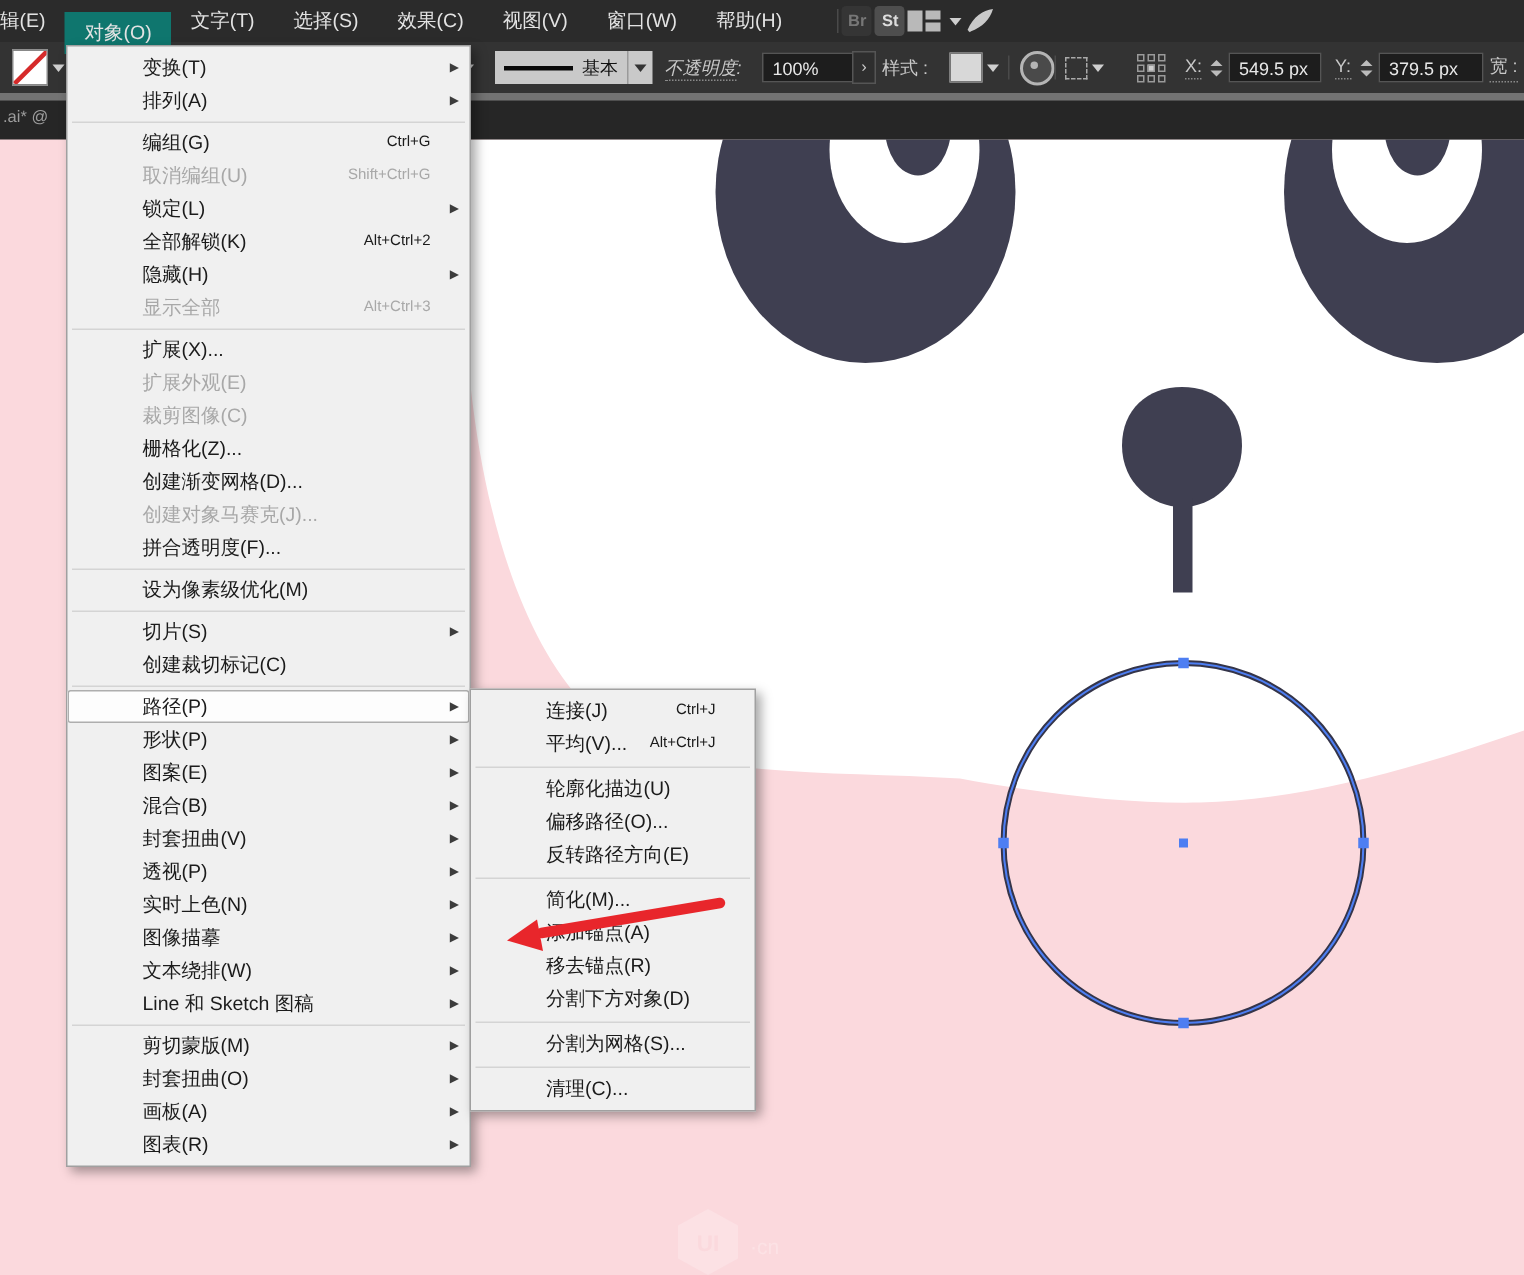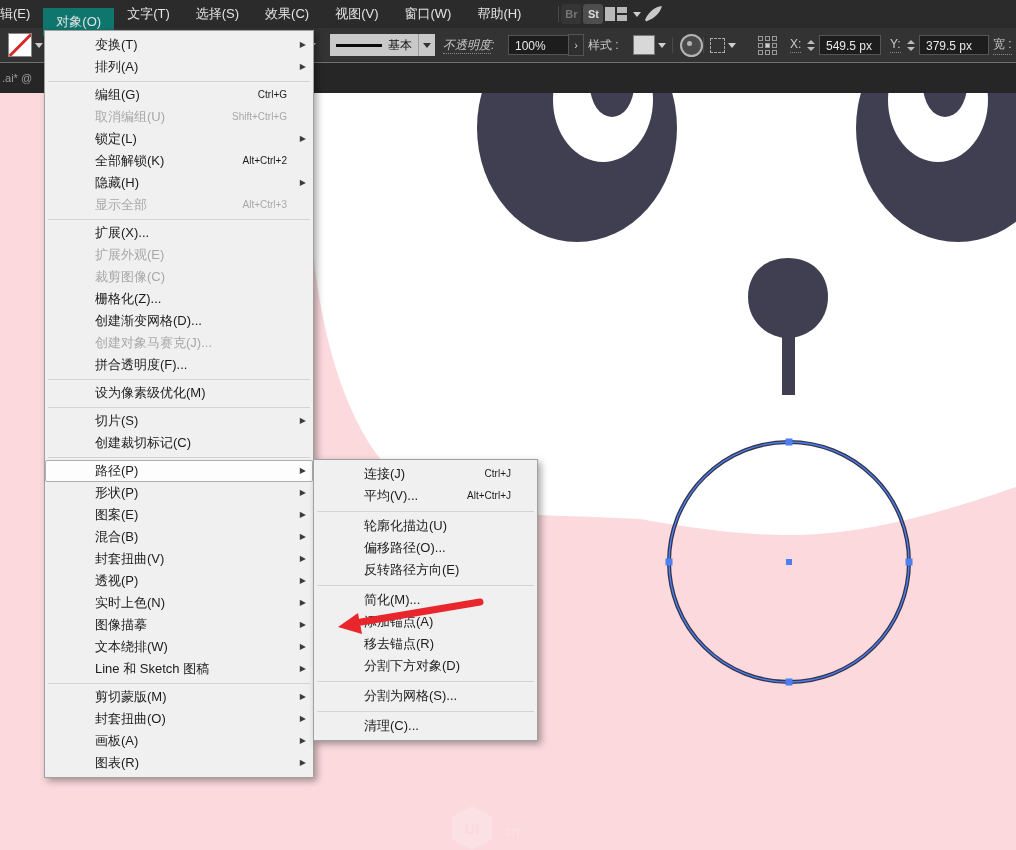--- a/index.html
+++ b/index.html
@@ -21,21 +21,21 @@
   .appicon.st{background:#4e4e4e;color:#ddd;}
   .ws{position:relative;width:22px;height:14px;display:inline-block;}
   .ws i{position:absolute;background:#b9b9b9;}
   .ws .wsa{left:0;top:0;width:10px;height:14px;}
   .ws .wsb{left:12px;top:0;width:10px;height:6px;}
   .ws .wsc{left:12px;top:8px;width:10px;height:6px;}
   .tri-down{width:0;height:0;border-left:4px solid transparent;border-right:4px solid transparent;border-top:5px solid #cfcfcf;display:inline-block;}
 
   
   .controlbar{position:absolute;left:0;top:28px;width:1016px;height:34px;background:#333333;
-    border-bottom:1px solid #737373;z-index:4;}
+    border-bottom:5px solid #737373;z-index:4;}
   .cb{position:absolute;top:0;height:34px;display:flex;align-items:center;}
   .swatch-none{width:22px;height:22px;background:#ffffff;border:1px solid #888;position:relative;overflow:hidden;}
   .swatch-none::after{content:"";position:absolute;left:-4px;top:9px;width:32px;height:3px;background:#d62a2a;
     transform:rotate(-45deg);}
   .cb-label{color:#c9c9c9;font-size:12px;white-space:nowrap;}
   .dotted{border-bottom:1px dotted #8a8a8a;padding-bottom:1px;}
   .cb-field{background:#1d1d1d;border:1px solid #555;color:#e8e8e8;font-size:12px;height:20px;
     line-height:20px;padding:0 6px;box-sizing:border-box;}
   .brushbox{background:#c9c9c9;height:22px;display:flex;align-items:center;padding:0 6px;gap:6px;color:#111;font-size:12px;}
   .brushline{width:46px;height:3px;background:#0a0a0a;}
@@ -60,21 +60,21 @@
     display:flex;align-items:center;}
   .tabbar span{color:#9d9d9d;font-size:11px;margin-left:2px;white-space:nowrap;}
 
   
   .canvas{position:absolute;left:0;top:93px;width:1016px;height:757px;z-index:1;}
 
   
   .menu{position:absolute;background:#f0f0f0;border:1px solid #a0a0a0;box-shadow:3px 3px 7px rgba(0,0,0,.35);
     padding:3px 0;box-sizing:border-box;z-index:10;}
   #object-menu{left:44px;top:30px;width:270px;}
-  #path-submenu{left:313px;top:459px;width:225px;z-index:11;}
+  #path-submenu{left:313px;top:459px;width:191px;z-index:11;}
   .menu-item{position:relative;height:22px;line-height:22px;display:flex;align-items:center;
     padding:0 26px 0 50px;font-size:13px;color:#1b1b1b;cursor:default;white-space:nowrap;}
   .menu-item .mi-label{flex:0 0 auto;}
   .menu-item .mi-shortcut{margin-left:auto;font-size:10px;}
   .menu-item.disabled{color:#a8a8a8;}
   .menu-item.hl{background:#fdfdfd;box-shadow:inset 0 0 0 1px #aeaeae;border-radius:2px;}
   .mi-arrow{position:absolute;right:7px;top:0;font-size:8px;color:#3c3c3c;line-height:22px;}
   .menu-sep{height:6px;position:relative;}
   #path-submenu .menu-sep{height:8px;}
   .menu-sep::after{content:"";position:absolute;left:3px;right:3px;top:50%;border-top:1px solid #d4d4d4;}

